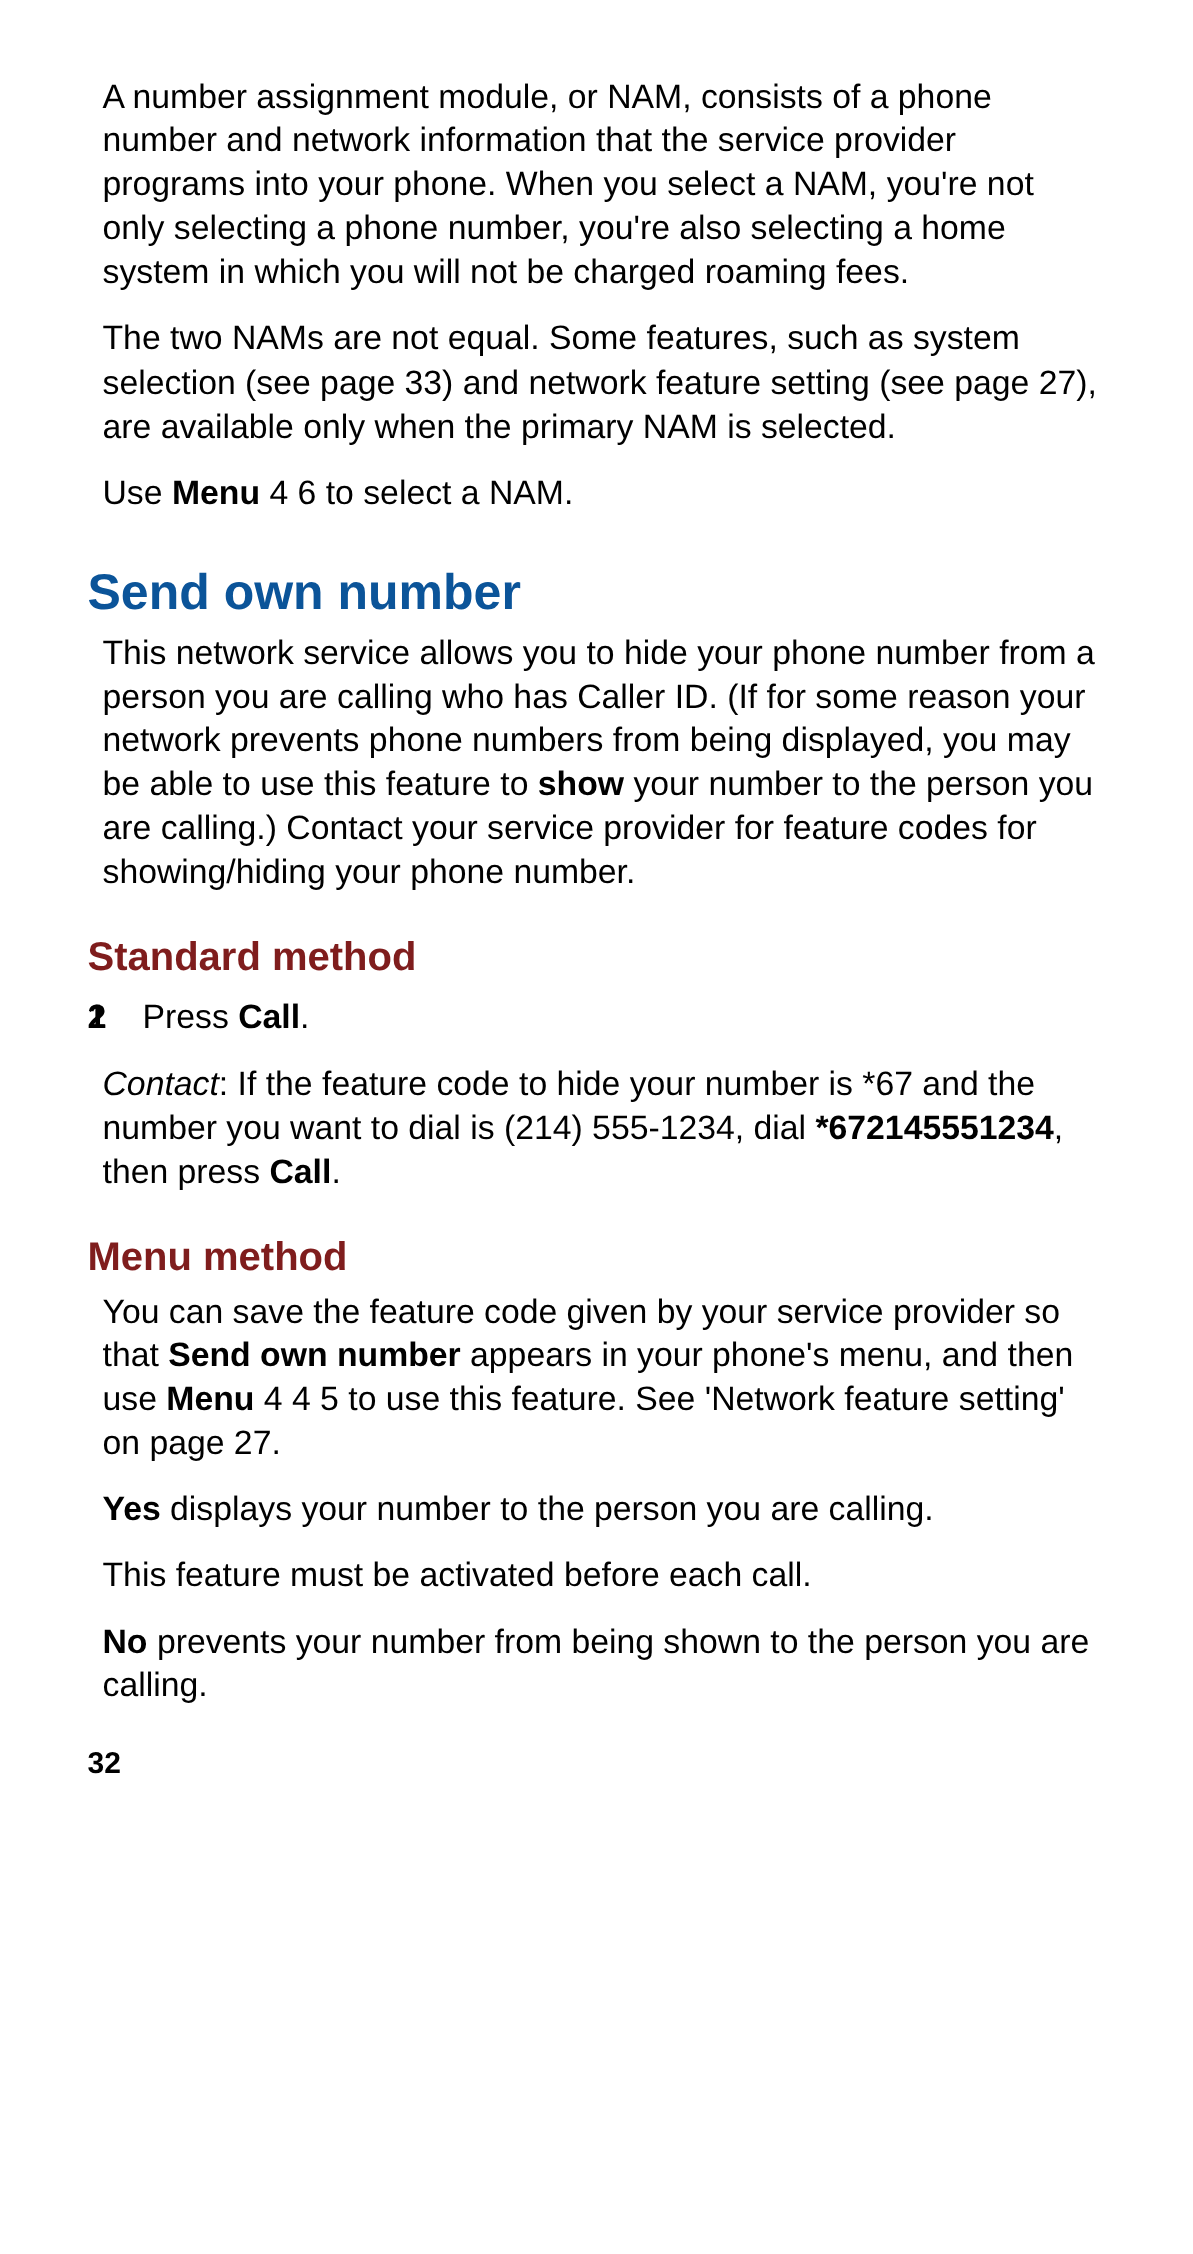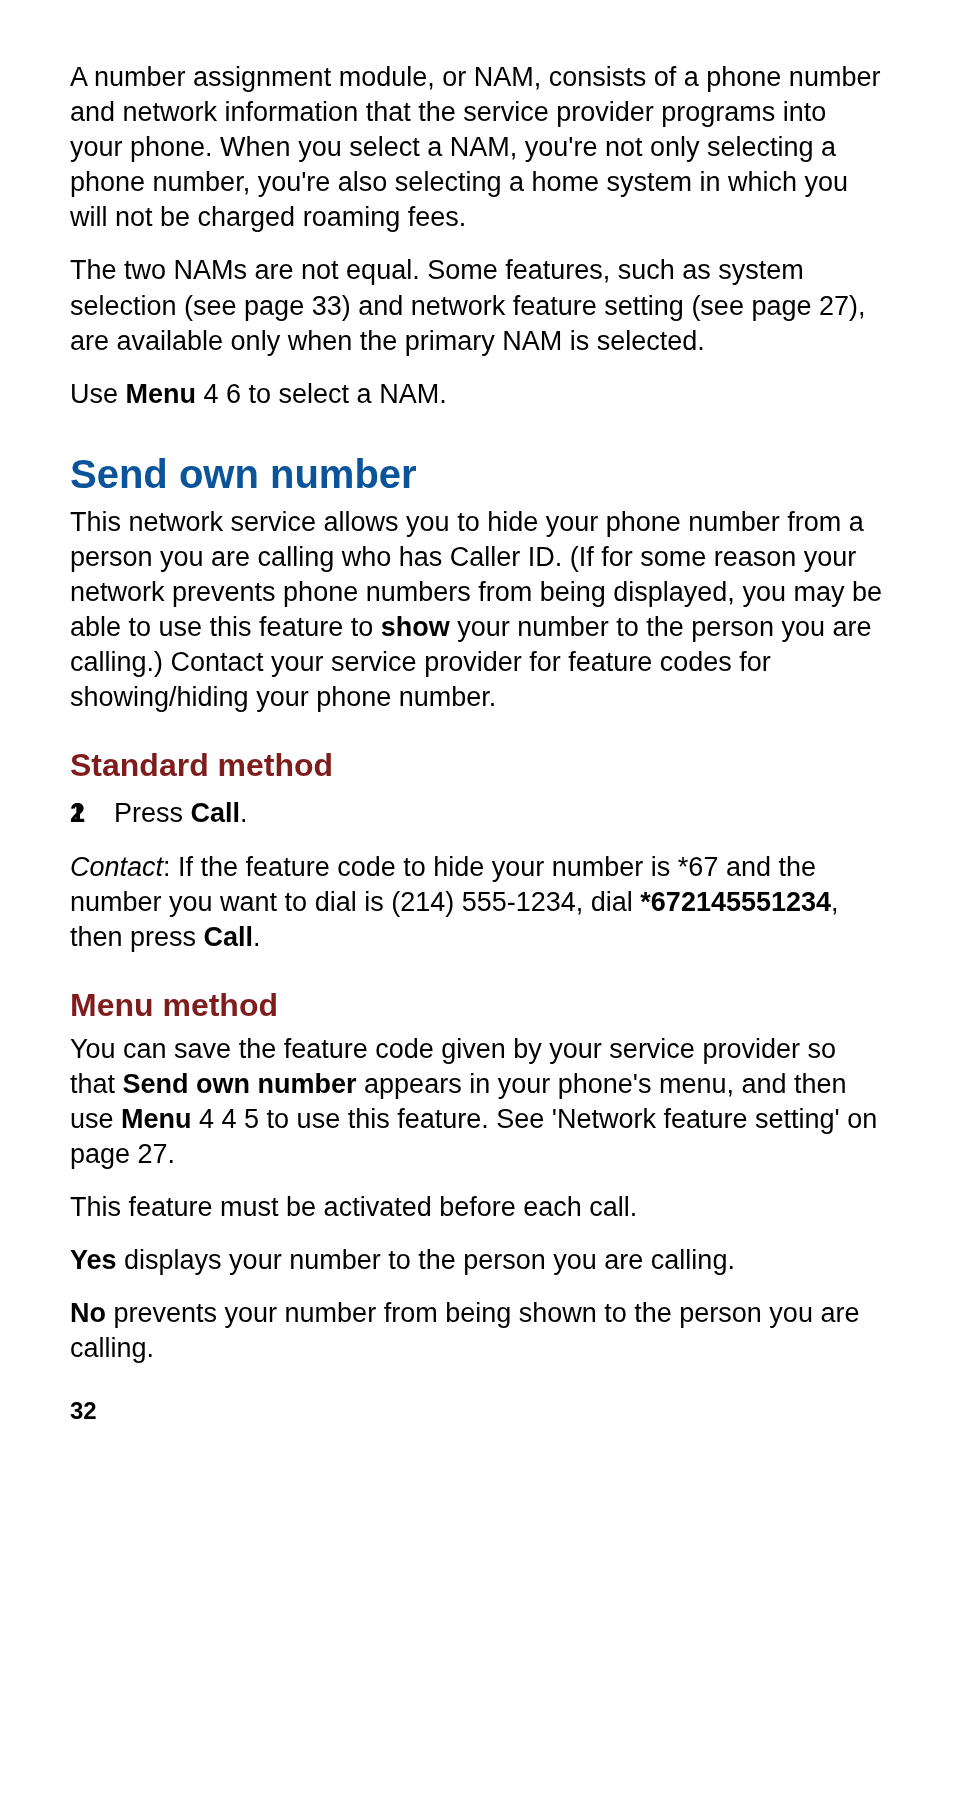--- a/index.html
+++ b/index.html
@@ -10,21 +10,21 @@
     color: #000;
     width: 954px;
   }
   .page {
     padding: 60px 70px 40px 70px;
     box-sizing: border-box;
   }
   p {
     font-size: 27px;
     line-height: 1.3;
-    margin: 0 0 18px 0;
+    margin: 0 0 18px 12px;
   }
   h1 {
     color: #0b5499;
     font-size: 40px;
     font-weight: bold;
     margin: 40px 0 8px 0;
   }
   h2 {
     color: #7f1d1d;
     font-size: 32px;
@@ -96,25 +96,25 @@
   <p>
     <span class="italic">Contact</span><span>:  If the feature code to hide your number is *67 and the number you want to dial is (214) 555-1234, dial </span><span class="bold">*672145551234</span><span>, then press </span><span class="bold">Call</span><span>.</span>
   </p>
 
   <h2>Menu method</h2>
 
   <p>
     <span>You can save the feature code given by your service provider so that </span><span class="bold">Send own number</span><span> appears in your phone's menu, and then use </span><span class="bold">Menu</span><span> 4 4 5 to use this feature. See 'Network feature setting' on page 27.</span>
   </p>
 
-  <p>This feature must be activated before each call.</p>
-
   <p>
     <span class="bold">Yes</span><span> displays your number to the person you are calling.</span>
   </p>
+
+  <p>This feature must be activated before each call.</p>
 
   <p>
     <span class="bold">No</span><span> prevents your number from being shown to the person you are calling.</span>
   </p>
 
   <div class="page-number">32</div>
 
 </div>
 
 </body></html>

